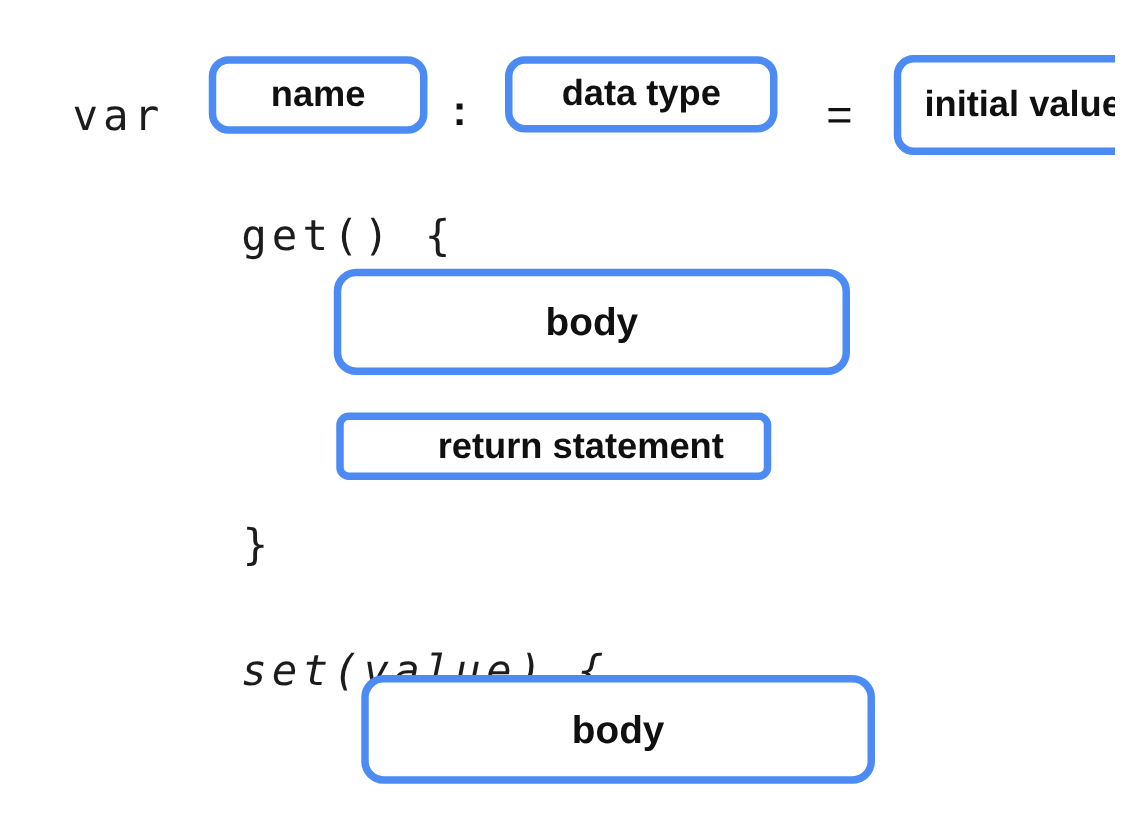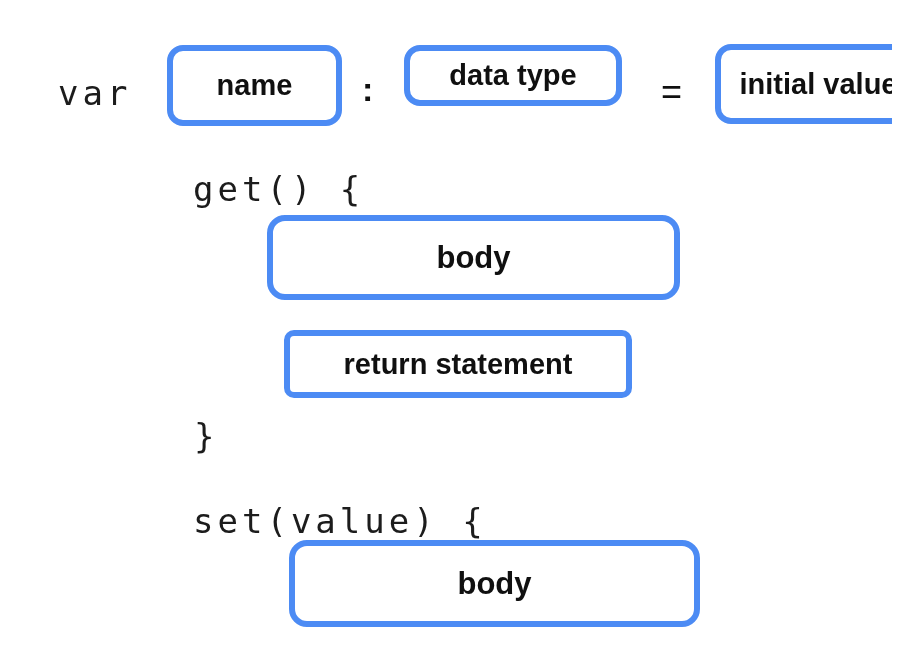--- a/index.html
+++ b/index.html
@@ -43,37 +43,37 @@
   }
   .op {
     position: absolute;
     font-family: "Liberation Sans", "DejaVu Sans", sans-serif;
     font-weight: 700;
     color: var(--label);
     line-height: 1;
   }
   
   .kw-var          { left: 10px;  top: 28px; }
-  .box-name        { left: 135px; top: 13px;  width: 175px; height: 81px; }
+  .box-name        { left: 135px; top: 13px;  width: 175px; height: 62px; }
   .box-name .label { font-size: 29px; }
   .op-colon        { left: 314px; top: 24px; font-size: 34px; }
   .box-type        { left: 372px; top: 13px;  width: 218px; height: 61px; align-items: center; }
   .box-type .label { font-size: 29px; }
   .op-equals       { left: 613px; top: 26px; font-size: 36px; font-weight: 500; }
   .box-init        { left: 683px; top: 12px;  width: 207px; height: 80px; }
   .box-init .label { font-size: 29px; }
   
   .sig-get         { left: 145px; top: 124px; }
   .box-get-body    { left: 235px; top: 183px; width: 413px; height: 85px; border-radius: 18px; }
   .box-get-body .label { font-size: 31px; }
-  .box-return      { left: 252px; top: 298px; width: 348px; height: 68px; border-radius: 10px; }
+  .box-return      { left: 237px; top: 298px; width: 348px; height: 54px; border-radius: 10px; justify-content: flex-end; }
   .box-return .label { font-size: 29px; }
   .brace-get       { left: 146px; top: 371px; }
   
-  .sig-set         { left: 145px; top: 456px; }
+  .sig-set         { left: 145px; top: 472px; font-style: italic; }
   .box-set-body    { left: 257px; top: 508px; width: 411px; height: 87px; border-radius: 18px; }
   .box-set-body .label { font-size: 31px; }
   .brace-set       { left: 146px; top: 610px; }
 </style>
 </head>
 <body>
 
 <div class="canvas">
 
   <span class="mono kw-var">var</span>

